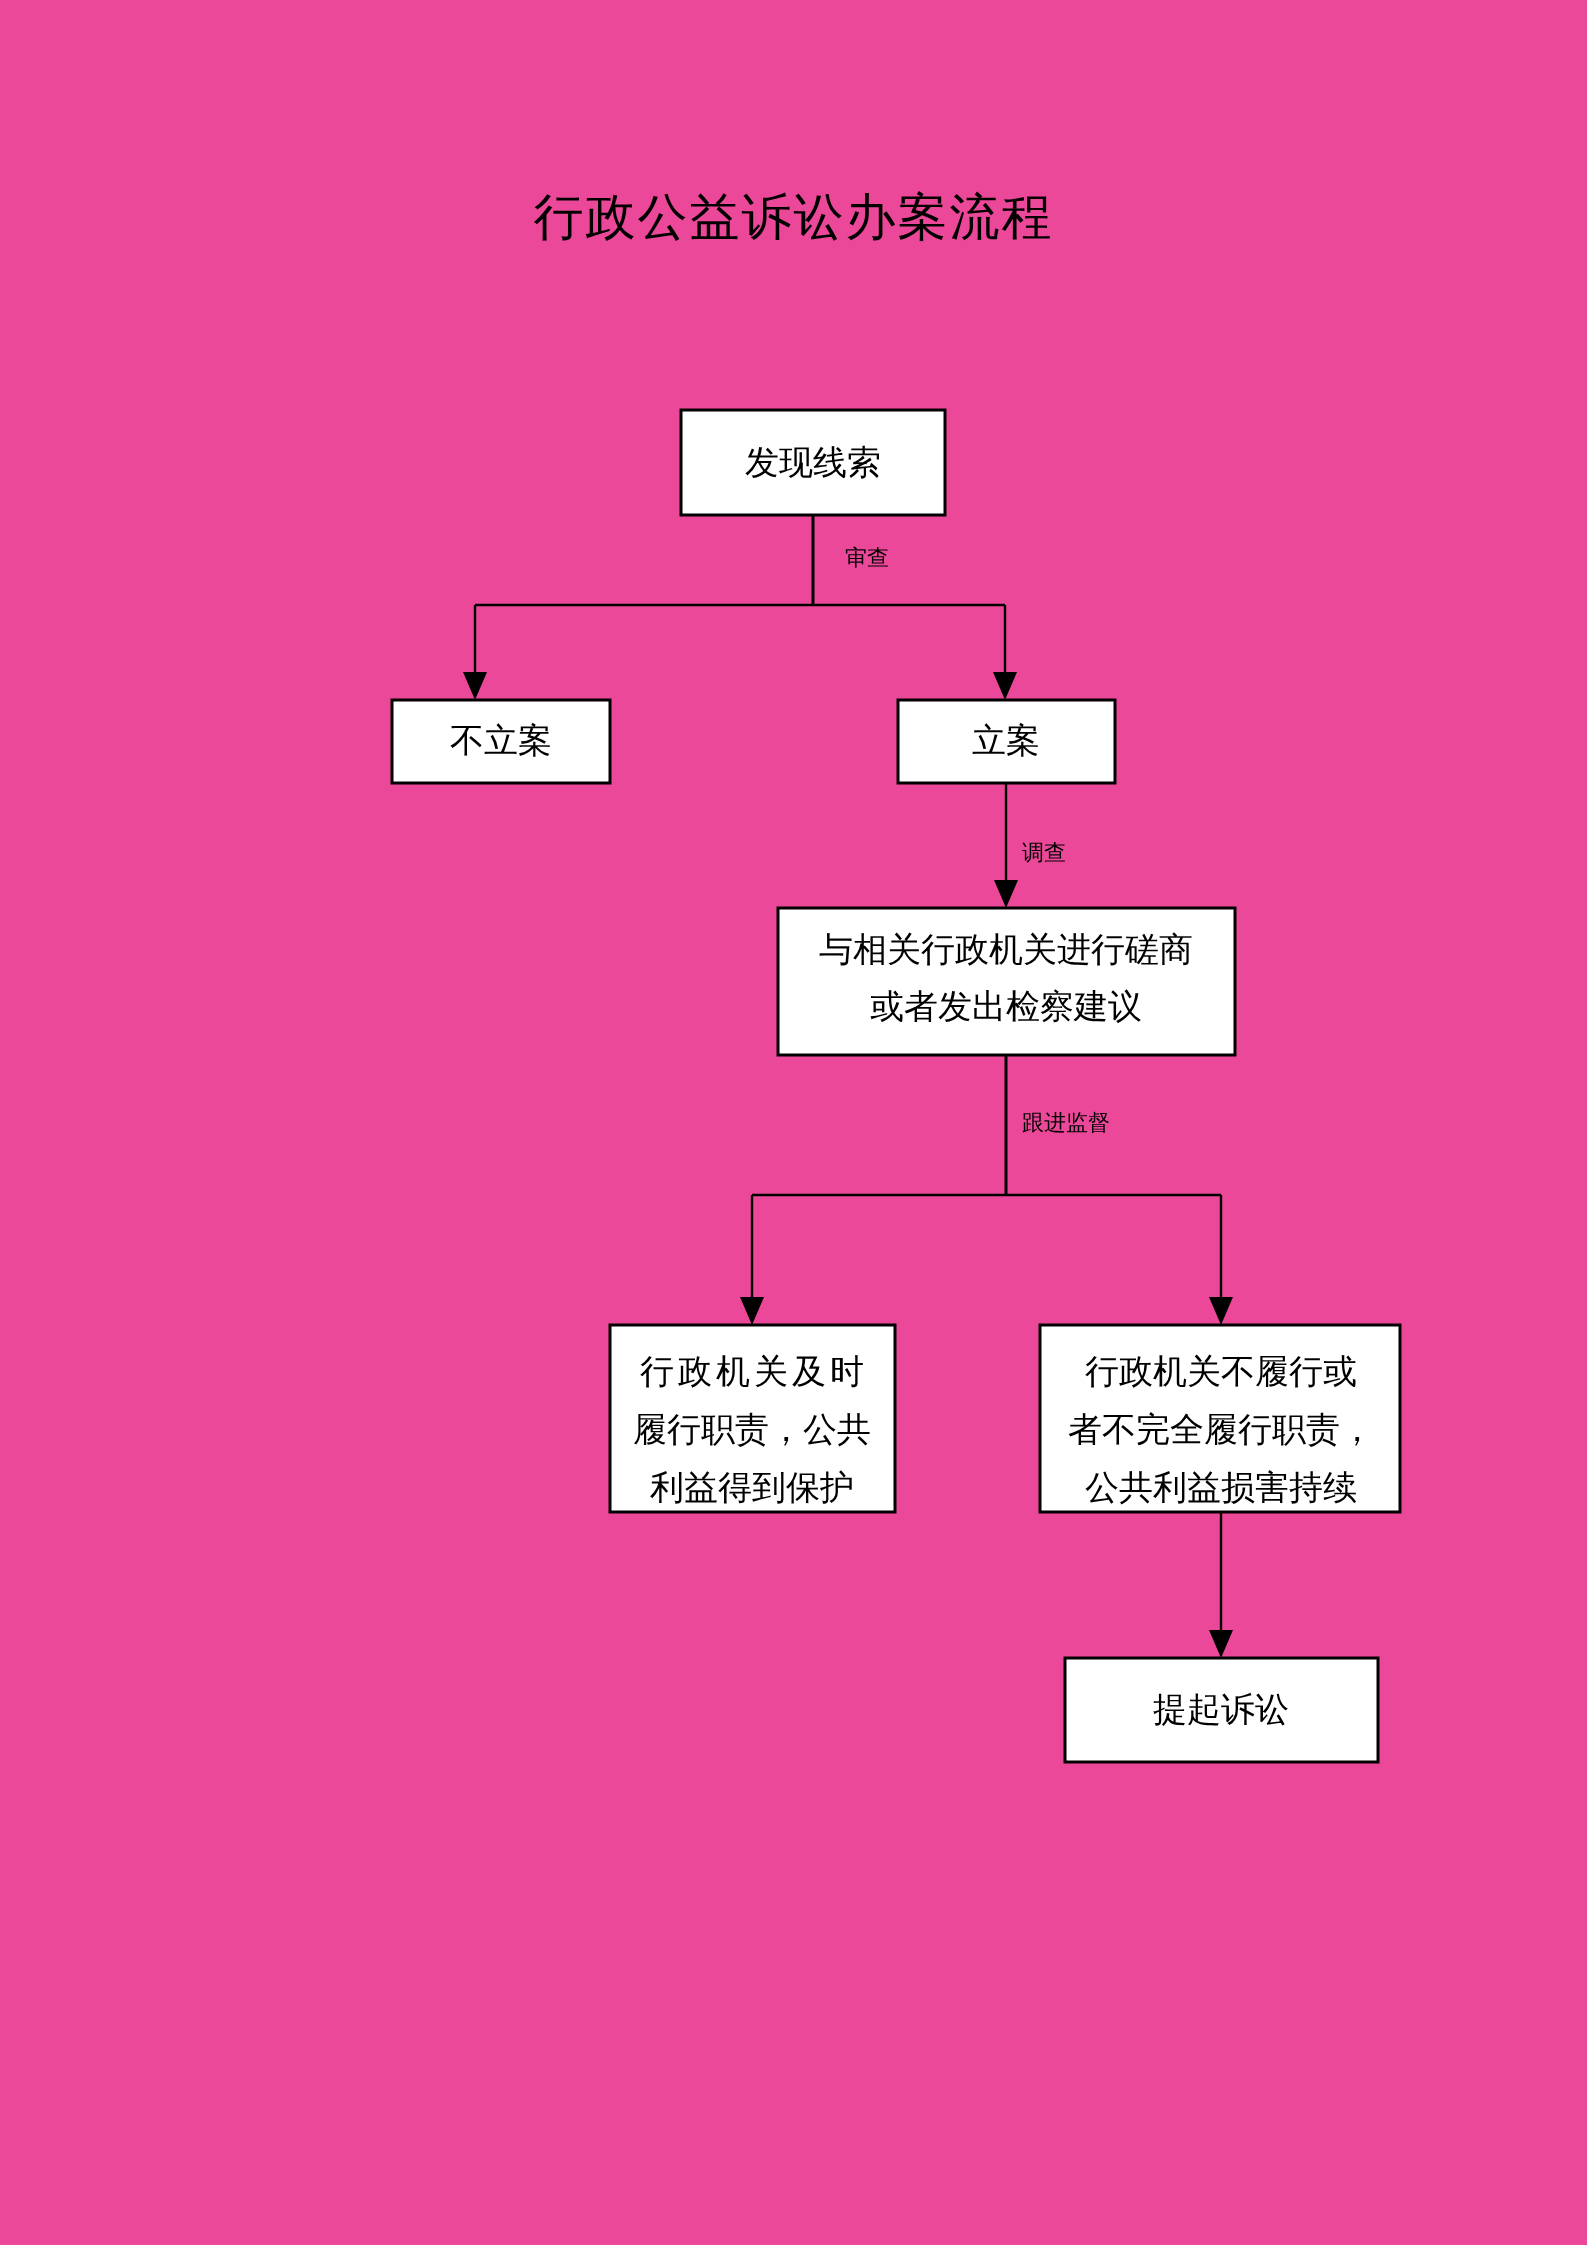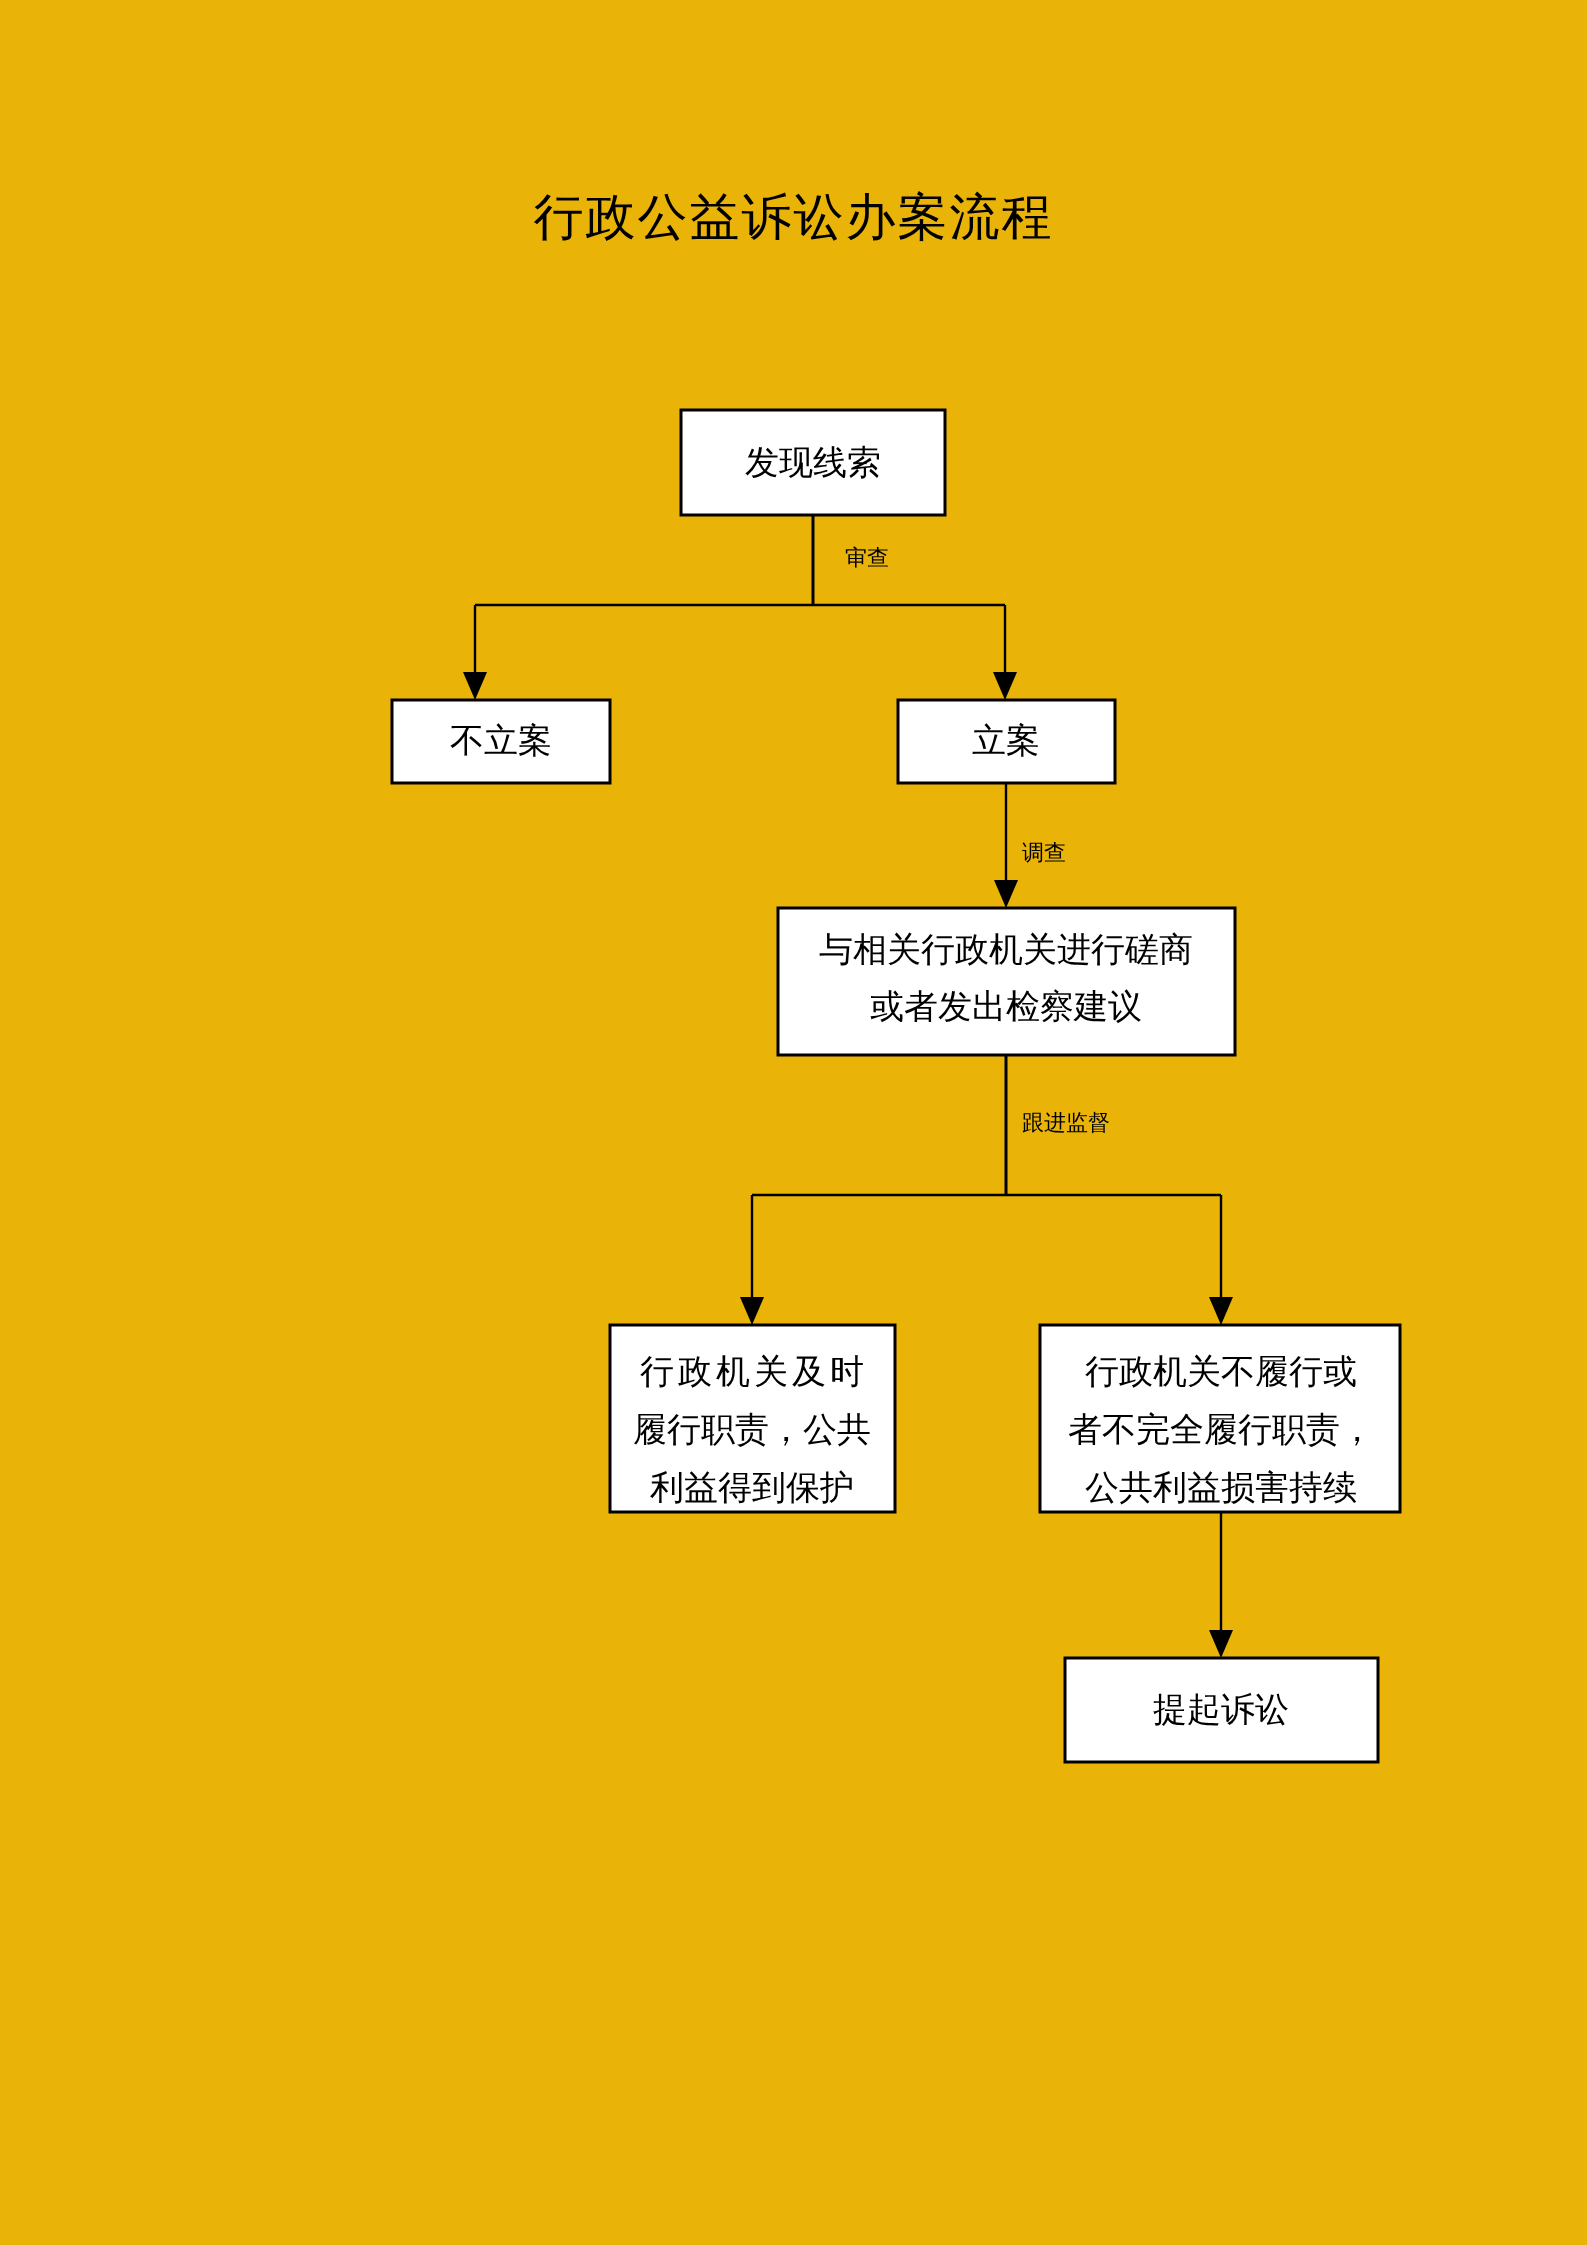--- a/index.html
+++ b/index.html
@@ -13,21 +13,21 @@
     font-family: "Liberation Serif", "DejaVu Serif", serif;
     color: #000000;
     position: relative;
     overflow: hidden;
   }
   #page {
     position: absolute;
     inset: 0;
     width: 1587px;
     height: 2245px;
-    background: #eab308;
+    background: #ec4899;
   }
   #chart-title {
     position: absolute;
     left: 0;
     top: 190px;
     width: 1587px;
     text-align: center;
     font-family: "Liberation Serif", "DejaVu Serif", serif;
     font-size: 50px;
     letter-spacing: 2px;

